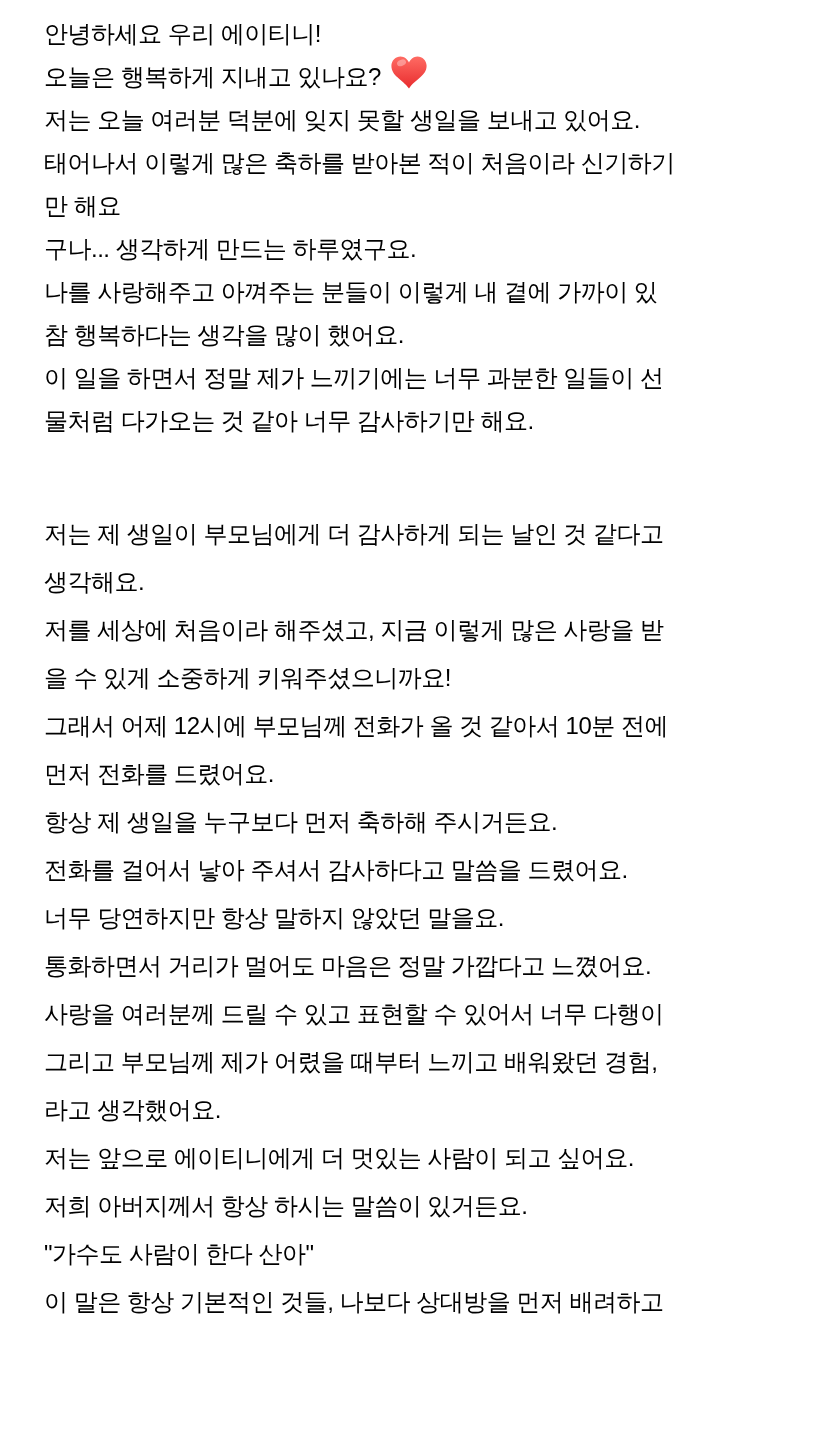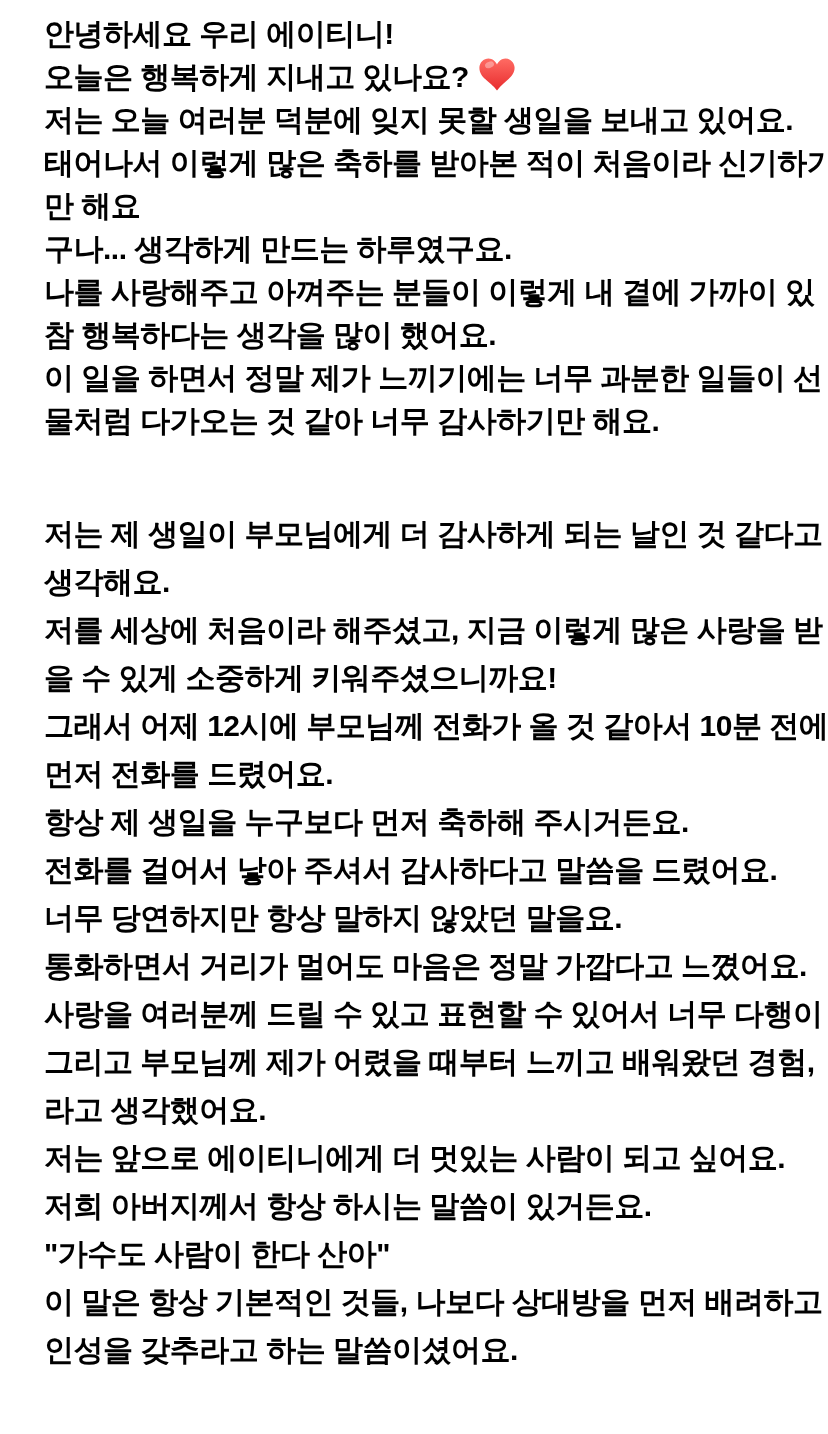--- a/index.html
+++ b/index.html
@@ -14,23 +14,22 @@
     font-family: "Liberation Sans", sans-serif;
   }
   .page {
     box-sizing: border-box;
     width: 828px;
     height: 1434px;
     padding: 12px 30px 0 44px;
   }
   .para {
     color: #000000;
-    font-size: 30px;
+    font-size: 24px;
     letter-spacing: -0.5px;
-    font-weight: bold;
   }
   .para.first .text-line {
     height: 43px;
     line-height: 43px;
   }
   .para.second .text-line {
     height: 48px;
     line-height: 48px;
   }
   .para + .para {
@@ -84,16 +83,15 @@
         <div class="text-line"><span>전화를 걸어서 낳아 주셔서 감사하다고 말씀을 드렸어요.</span></div>
         <div class="text-line"><span>너무 당연하지만 항상 말하지 않았던 말을요.</span></div>
         <div class="text-line"><span>통화하면서 거리가 멀어도 마음은 정말 가깝다고 느꼈어요.</span></div>
         <div class="text-line"><span>사랑을 여러분께 드릴 수 있고 표현할 수 있어서 너무 다행이</span></div>
         <div class="text-line"><span>그리고 부모님께 제가 어렸을 때부터 느끼고 배워왔던 경험,</span></div>
         <div class="text-line"><span>라고 생각했어요.</span></div>
         <div class="text-line"><span>저는 앞으로 에이티니에게 더 멋있는 사람이 되고 싶어요.</span></div>
         <div class="text-line"><span>저희 아버지께서 항상 하시는 말씀이 있거든요.</span></div>
         <div class="text-line"><span>"가수도 사람이 한다 산아"</span></div>
         <div class="text-line"><span>이 말은 항상 기본적인 것들, 나보다 상대방을 먼저 배려하고</span></div>
-        <div class="text-line"><span>인성을 갖추라고 하는 말씀이셨어요.</span></div>
       </div>
     </div>
 </div>
 
 </body></html>

